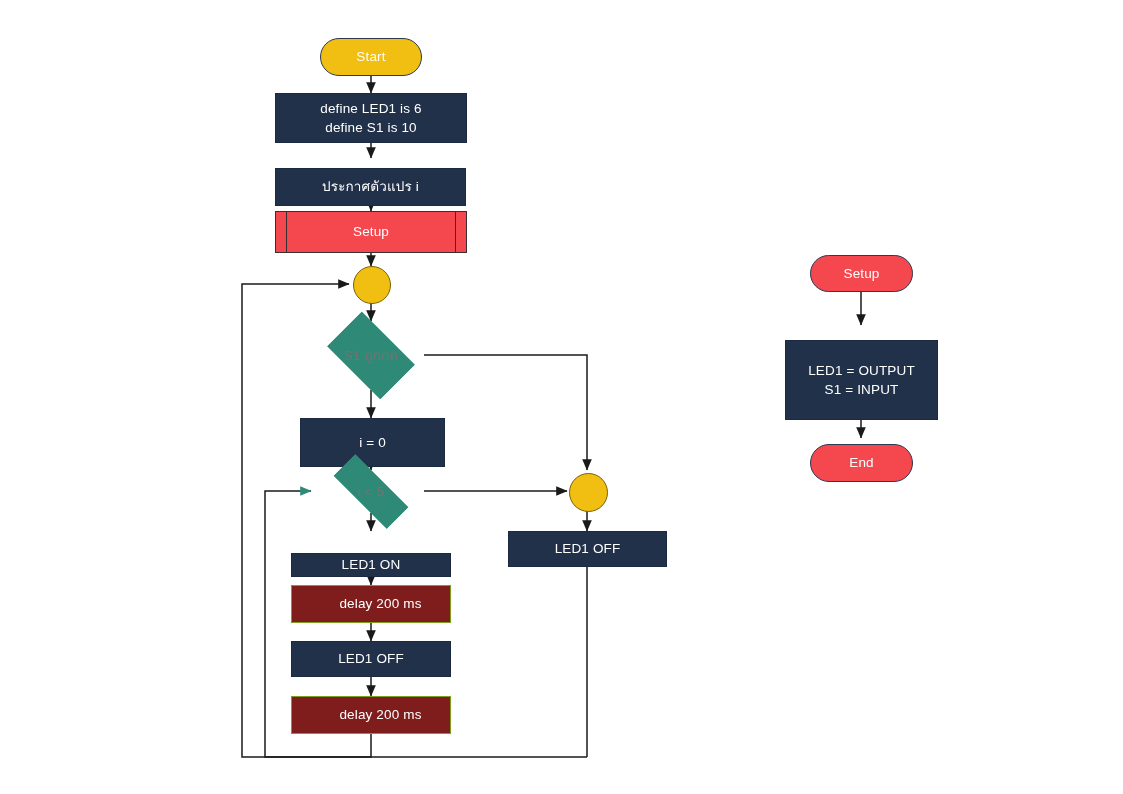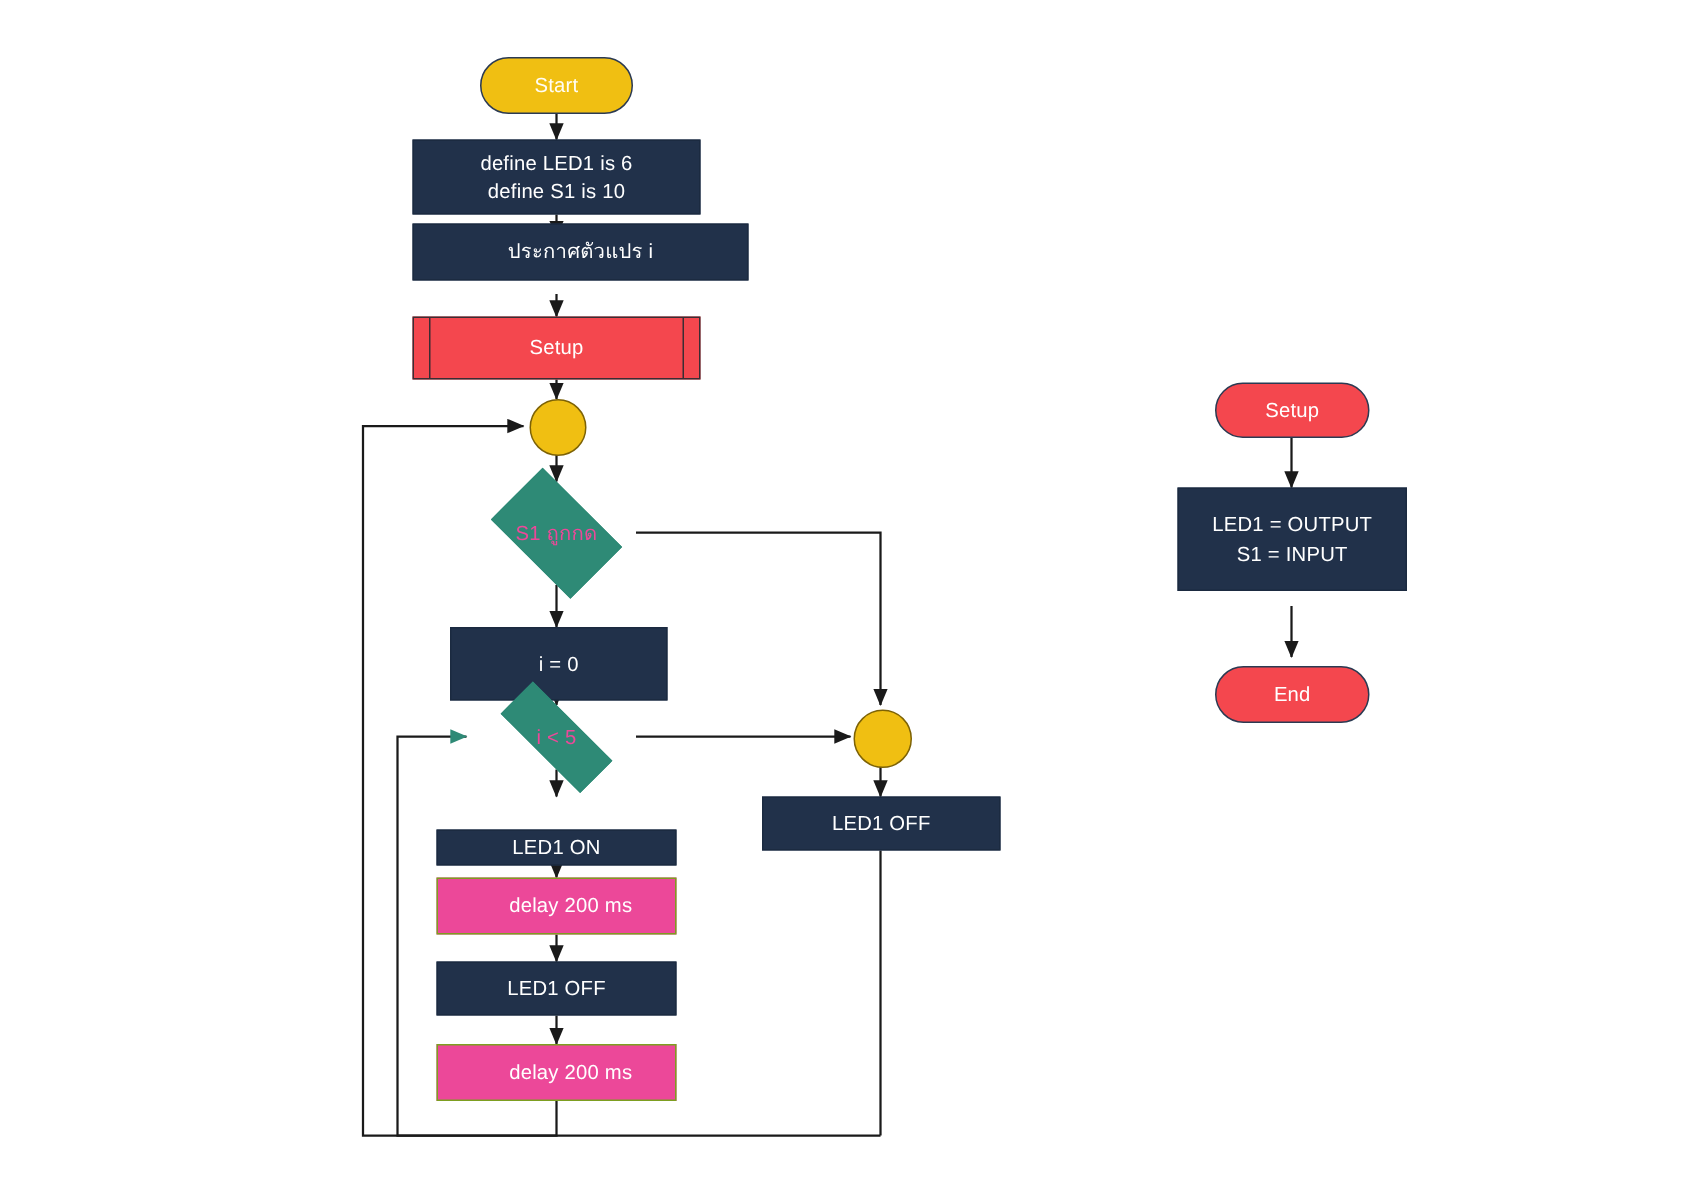--- a/index.html
+++ b/index.html
@@ -50,21 +50,21 @@
     border: 1px solid #2b3a52;
     border-radius: 22px;
   }
   .startterm {
     background: #f0bf12;
     border: 1px solid #2b3a52;
     border-radius: 22px;
     color: #fffdf4;
   }
   .delay {
-    background: #ec4899;
+    background: #7f1d1d;
     border: 1px solid #7d9e20;
     color: #ffffff;
     padding-left: 19px;
   }
   .subproc {
     background: #f4474e;
     border: 1px solid #3a2d33;
   }
   .subproc .bar {
     position: absolute;
@@ -83,21 +83,21 @@
     position: absolute;
     left: 0; top: 0; right: 0; bottom: 0;
     background: #2e8a76;
     border: 1px solid #2e8a76;
     transform: rotate(45deg) scale(0.707);
     transform-origin: center center;
   }
   .decision .dlabel {
     position: relative;
     z-index: 2;
-    color: #ec4899;
+    color: #737373;
     font-size: 13.5px;
   }
   .connector {
     position: absolute;
     background: #f0bf12;
     border: 1px solid #7d6205;
     border-radius: 50%;
     z-index: 3;
   }
 </style>
@@ -159,21 +159,21 @@
 
   <div class="node startterm" style="left:320px; top:38px; width:102px; height:38px;">
     <span>Start</span>
   </div>
 
   <div class="node proc" style="left:275px; top:93px; width:192px; height:50px;">
     <span>define LED1 is 6
 define S1 is 10</span>
   </div>
 
-  <div class="node proc" style="left:275px; top:149px; width:224px; height:38px;">
+  <div class="node proc" style="left:275px; top:168px; width:191px; height:38px;">
     <span>ประกาศตัวแปร i</span>
   </div>
 
   <div class="node subproc" style="left:275px; top:211px; width:192px; height:42px; position:absolute;">
     <span class="bar l"></span>
     <span class="bar r"></span>
     <span>Setup</span>
   </div>
 
   <div class="connector" style="left:353px; top:266px; width:36px; height:36px;"></div>
@@ -211,21 +211,21 @@
   <div class="connector" style="left:569px; top:473px; width:37px; height:37px;"></div>
 
   <div class="node proc" style="left:508px; top:531px; width:159px; height:36px;">
     <span>LED1 OFF</span>
   </div>
 
   <div class="node term" style="left:810px; top:255px; width:103px; height:37px;">
     <span>Setup</span>
   </div>
 
-  <div class="node proc" style="left:785px; top:325px; width:153px; height:69px;">
+  <div class="node proc" style="left:785px; top:340px; width:153px; height:80px;">
     <span>LED1 = OUTPUT
 S1 = INPUT</span>
   </div>
 
   <div class="node term" style="left:810px; top:444px; width:103px; height:38px;justify-content:center;">
     <span>End</span>
   </div>
 
 </div>
 

